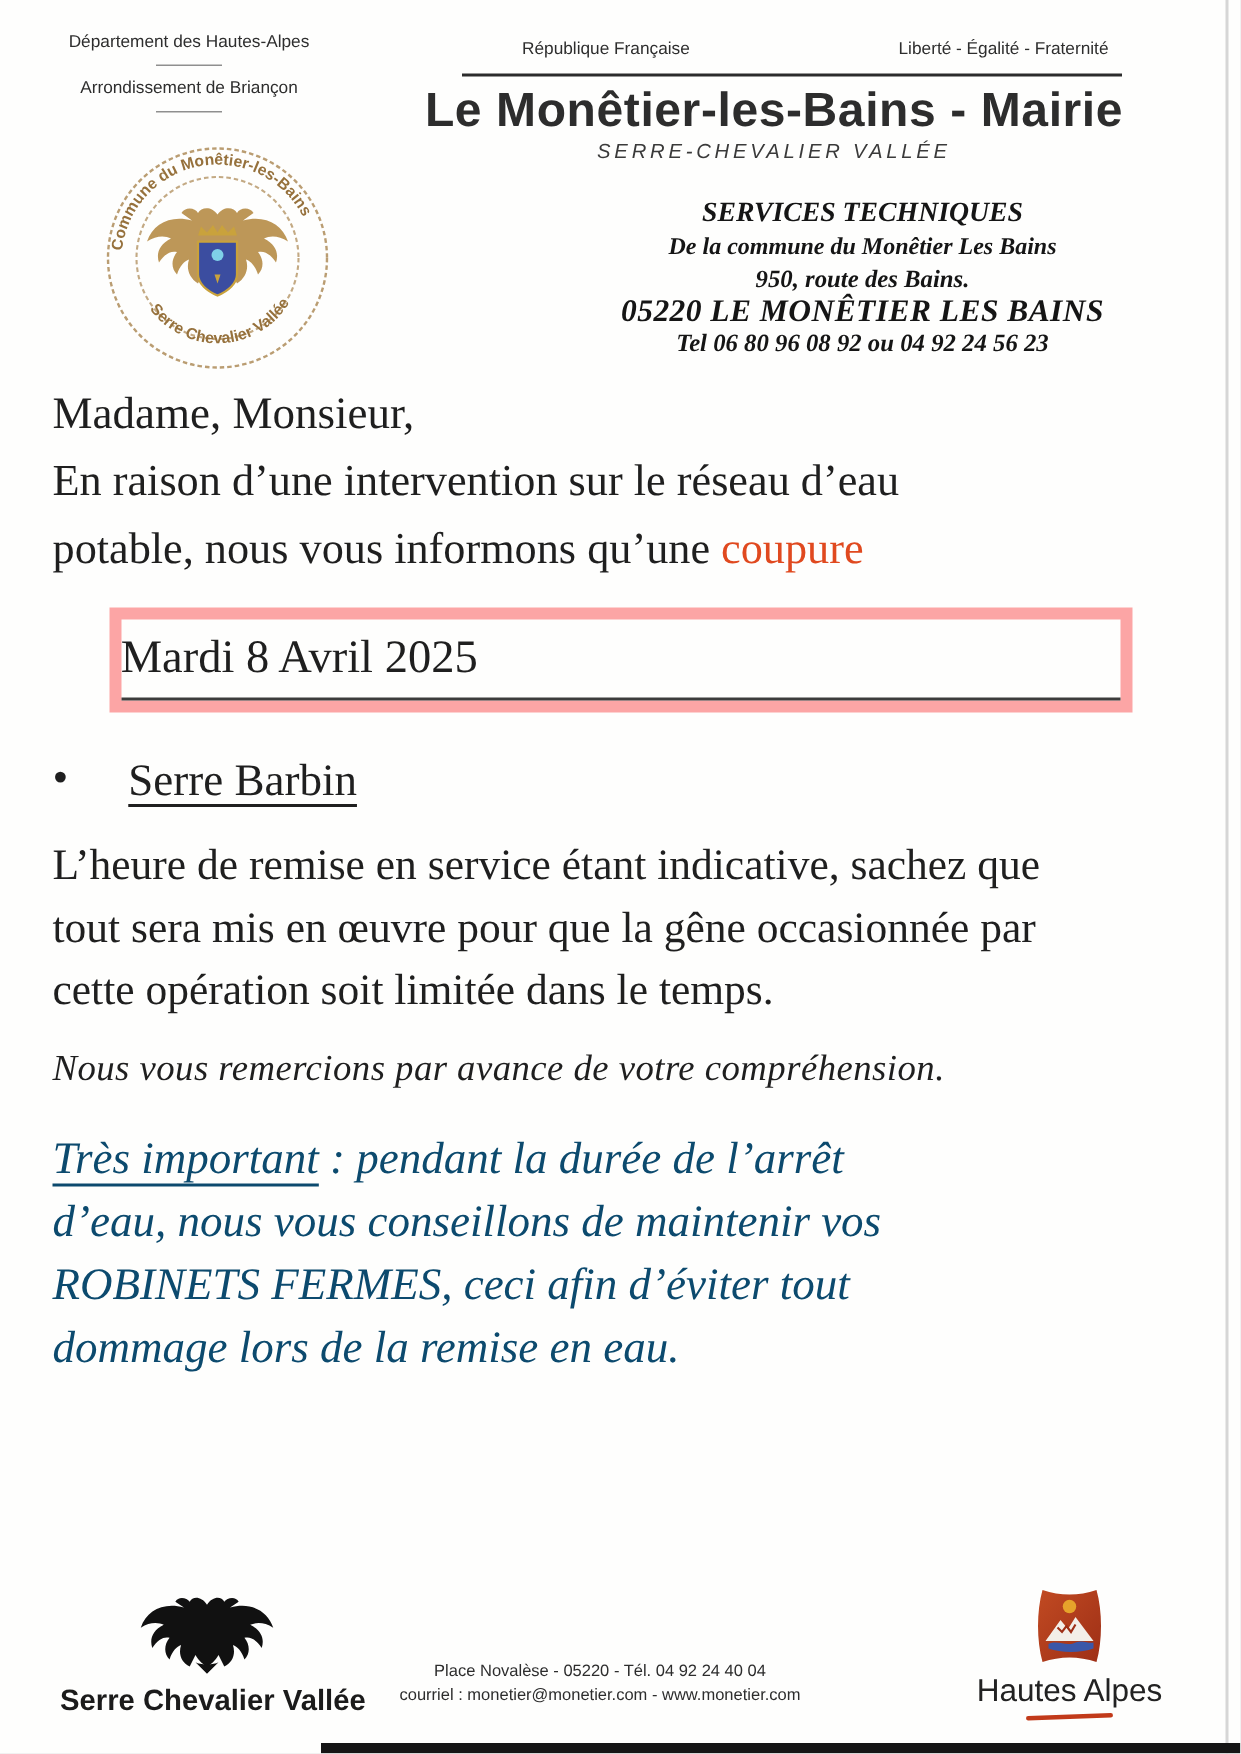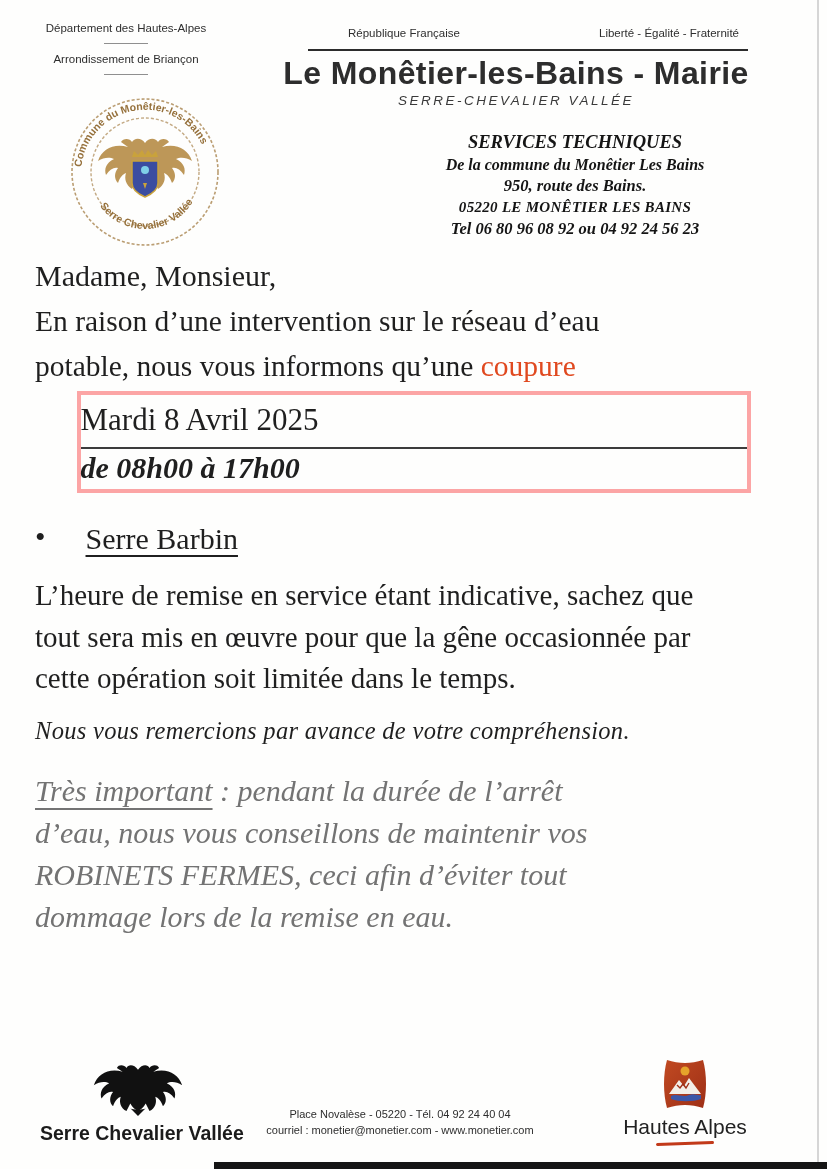--- a/index.html
+++ b/index.html
@@ -33,50 +33,50 @@
   }
   .seal { position:absolute; top:95px; left:68px; width:154px; height:154px; }
   .services {
     position:absolute; top:132px; left:368px; width:414px; text-align:center;
     font-style:italic; font-weight:bold; color:#151515;
   }
   .services div { line-height:21.5px; }
   .svc1 { font-size:18.5px;text-align:center; }
   .svc2 { font-size:16px; }
   .svc3 { font-size:16.5px; }
-  .svc4 { font-size:15px; letter-spacing:0.3px; }
+  .svc4 { font-size:21px; letter-spacing:0.3px; }
   .svc5 { font-size:16.5px; }
   
   .letter { position:absolute; top:253px; left:35px; width:757px; text-align:left; }
   .salutation { font-size:30px; line-height:46px; }
   .intro { font-size:29.5px; line-height:45px; }
   .hl { }
   .schedule-box {
-    width:666px; margin:2px auto 0; border:4px solid #fca5a5; background:transparent;
+    width:666px; margin:16px auto 0; border:8px solid #fca5a5; background:transparent;
   }
   .schedule-date { font-size:31px; line-height:36px; padding:7px 0 9px; border-bottom:2px solid #3c3c3c; }
   .schedule-time { font-size:30px; line-height:34px; padding:2px 0 4px; font-weight:bold; font-style:italic; }
   .place-row { margin-top:24px; font-size:30px; line-height:44px; }
   .place-bullet { display:inline-block; margin-right:40px; transform:translateY(-2px); }
   .place-label { text-decoration:underline; text-underline-offset:6px; text-decoration-thickness:2px; }
   .notice { margin-top:14px; font-size:29px; line-height:41.5px; }
   .thanks { margin-top:17px; font-size:24.5px; font-style:italic; letter-spacing:0.3px; }
   .important { margin-top:25px; font-style:italic; font-size:30px; line-height:42px; }
   .important-label { text-decoration:underline; text-underline-offset:7px; text-decoration-thickness:2px; }
   
   .footer-scv { position:absolute; left:40px; top:1062px; width:196px; text-align:center; }
   .footer-scv .label {
     font-family:"Liberation Sans", sans-serif; font-weight:700; font-size:19.5px;
     color:#1b1b1b; margin-top:2px; white-space:nowrap;
   }
   .footer-center {
     position:absolute; left:250px; top:1106px; width:300px; text-align:center;
     font-family:"Liberation Sans", sans-serif; font-size:11px; color:#2d2d2d; line-height:16px;
   }
-  .footer-ha { position:absolute; left:618px; top:1058px; width:134px; text-align:center; }
+  .footer-ha { position:absolute; left:646px; top:1058px; width:134px; text-align:center; }
   .footer-ha .label {
     font-family:"Liberation Sans", sans-serif; font-size:21px; color:#222;
     margin-top:1px; white-space:nowrap;
   }
   .ha-stroke { width:58px; height:3px; background:#c23a1a; border-radius:2px; margin:3px auto 0; transform:rotate(-2deg); }
   
   .scan-line-right { position:absolute; top:0; right:8px; width:2px; height:100%; background:rgba(140,140,140,0.35); }
   .scan-bottom-bar { position:absolute; left:214px; right:0; bottom:0; height:7px; background:#151515; }
 </style>
 </head>
@@ -130,36 +130,35 @@
 
   <div class="letter">
     <div class="salutation">Madame, Monsieur,</div>
     <div class="intro">
       <div>En raison d’une intervention sur le réseau d’eau</div>
       <div><span>potable, nous vous informons qu’une </span><span class="hl" style="color:#e0491f">coupure</span></div>
     </div>
 
     <div class="schedule-box">
       <div class="schedule-date">Mardi 8 Avril 2025</div>
-      <div class="schedule-time">de 08h00 à 17h00</div>
     </div>
 
     <div class="place-row">
       <span class="place-bullet">•</span><span class="place-label">Serre Barbin</span>
     </div>
 
     <div class="notice">
       <div>L’heure de remise en service étant indicative, sachez que</div>
       <div>tout sera mis en œuvre pour que la gêne occasionnée par</div>
       <div>cette opération soit limitée dans le temps.</div>
     </div>
 
     <div class="thanks">Nous vous remercions par avance de votre compréhension.</div>
 
-    <div class="important" style="color:#737373">
+    <div class="important" style="color:#0c4a6e">
       <div><span class="important-label">Très important</span><span> : pendant la durée de l’arrêt</span></div>
       <div>d’eau, nous vous conseillons de maintenir vos</div>
       <div>ROBINETS FERMES, ceci afin d’éviter tout</div>
       <div>dommage lors de la remise en eau.</div>
     </div>
   </div>
 
   <div class="footer-scv">
     <svg width="96" height="54" viewBox="0 0 100 56">
       <path d="M50 8 C46 2 40 2 38 6 C36 3 30 2 28 6 L34 10 C20 6 8 12 4 24 C10 20 16 20 20 22 C12 26 10 32 12 38 C16 32 20 30 24 31 C20 36 20 42 24 46 C26 40 29 37 32 36 C30 42 32 48 38 51 L42 43 C44 47 48 50 50 51 C52 50 56 47 58 43 L62 51 C68 48 70 42 68 36 C71 37 74 40 76 46 C80 42 80 36 76 31 C80 30 84 32 88 38 C90 32 88 26 80 22 C84 20 90 20 96 24 C92 12 80 6 66 10 L72 6 C70 2 64 3 62 6 C60 2 54 2 50 8 Z" fill="#111"></path>

